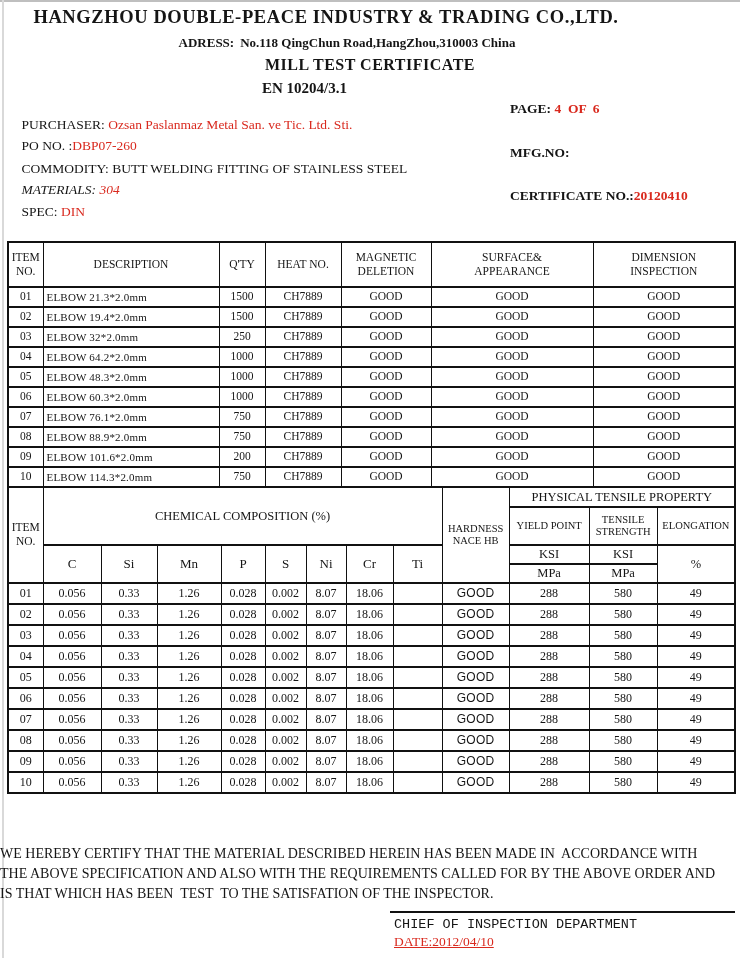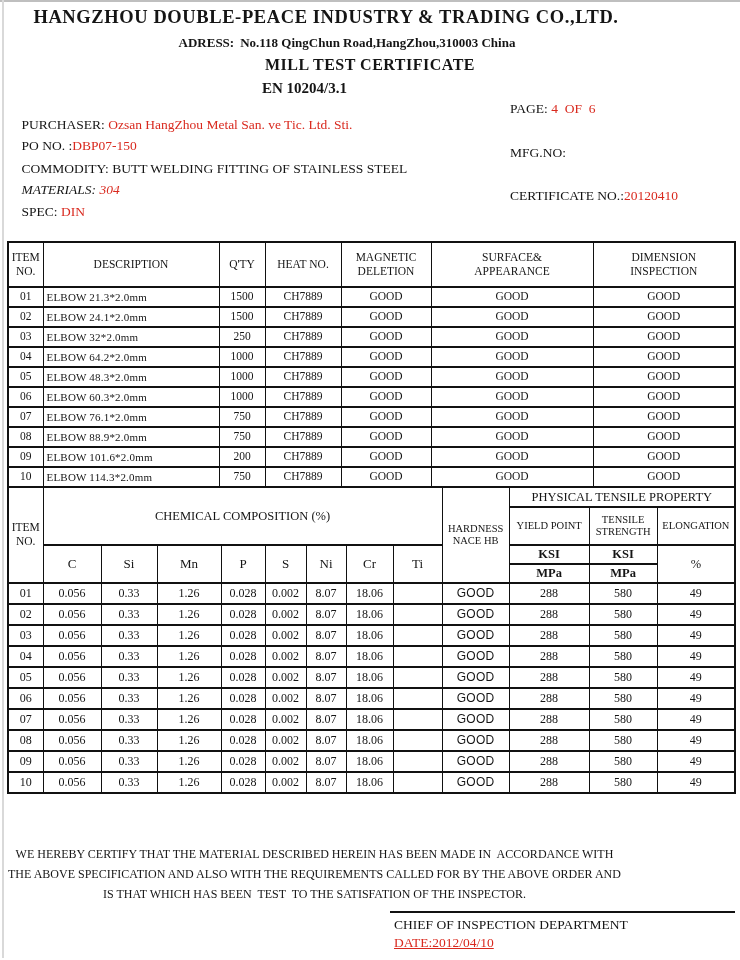--- a/index.html
+++ b/index.html
@@ -16,21 +16,21 @@
   .scan-left { position: absolute; top: 0; left: 2px; width: 2px; height: 958px; background: #d9d9d9; }
 
   .company  { position: absolute; top: 7px;  left: 0; width: 652px; text-align: center; font-weight: bold; font-size: 18.5px; letter-spacing: 0.6px; }
   .adress   { position: absolute; top: 35px; left: 0; width: 694px; text-align: center; font-weight: bold; font-size: 13px; }
   .adress .lbl { margin-right: 6px; }
   .milltitle{ position: absolute; top: 56px; left: 0; width: 740px; text-align: center; font-weight: bold; font-size: 16px; letter-spacing: 0.5px; }
   .standard { position: absolute; top: 80px; left: 0; width: 609px; text-align: center; font-weight: bold; font-size: 15px; }
 
   .inforow { position: absolute; left: 8px; width: 726px; font-size: 13.5px; white-space: pre; }
   .r1 { top: 101px; } .r2 { top: 122px; } .r3 { top: 145px; } .r4 { top: 166px; font-style: italic; } .r5 { top: 188px; }
-  .rightcol { position: absolute; left: 502px; top: 0; white-space: pre; }
+  .rightcol { position: absolute; left: 502px; top: 0; white-space: pre; font-weight: bold; }
   .red { color: #d9291e; }
 
   .tables { position: absolute; top: 241px; left: 7px; width: 727px; }
   table.tbl { border-collapse: collapse; table-layout: fixed; width: 727px; border: 2px solid #111; }
   table.tbl th, table.tbl td {
     border: 1px solid #111;
     border-top: 2px solid #111;
     border-bottom: 2px solid #111;
     font-weight: normal;
     text-align: center;
@@ -48,53 +48,53 @@
   #t1 td { font-size: 11.5px; }
   #t1 td.al { text-align: left; padding-left: 3px; font-size: 11px; letter-spacing: 0.2px; }
 
   #t2 .hr-a { height: 20px; } #t2 .hr-b { height: 38px; } #t2 .hr-c { height: 19px; } #t2 .hr-d { height: 19px; }
   #t2 tbody tr { height: 21px; }
   #t2 th { font-size: 10.5px; }
   #t2 th.chem { font-size: 12.5px; }
   #t2 th.phys { font-size: 12.5px; }
   #t2 th.item { font-size: 11.5px; }
   #t2 th.el   { font-size: 13px; }
-  #t2 th.unit { font-size: 12.5px; font-weight: bold; }
+  #t2 th.unit { font-size: 12.5px; }
   #t2 th.pct  { font-size: 12.5px; }
   #t2 td { font-size: 12px; }
   #t2 td.sans { font-family: "Liberation Sans", "DejaVu Sans", sans-serif; font-size: 12px; letter-spacing: 0.3px; }
 
-  .certify { position: absolute; left: 8px; top: 844px; font-size: 12px; text-align: center; }
+  .certify { position: absolute; left: 0; top: 844px; font-size: 14px; }
   .certify-line { white-space: pre; line-height: 20px; }
 
   .signature { position: absolute; left: 390px; top: 911px; width: 345px; }
   .sig-line  { border-top: 2px solid #111; width: 345px; height: 0; }
-  .sig-title { margin-top: 4px; padding-left: 4px; font-size: 13.5px; white-space: pre; }
+  .sig-title { margin-top: 4px; padding-left: 4px; font-size: 13.5px; white-space: pre; font-family: Liberation Mono, monospace; }
   .sig-date  { margin-top: 2px; padding-left: 4px; font-size: 13.5px; white-space: pre; text-decoration: underline; }
 </style>
 </head>
 <body>
 
 <div class="page">
   <div class="scan-top"></div>
   <div class="scan-left"></div>
 
   <div class="company">HANGZHOU DOUBLE-PEACE INDUSTRY &amp; TRADING CO.,LTD.</div>
   <div class="adress">
     <span class="lbl">ADRESS:</span><span>No.118 QingChun Road,HangZhou,310003 China</span>
   </div>
   <div class="milltitle">MILL TEST CERTIFICATE</div>
   <div class="standard">EN 10204/3.1</div>
 
   <div class="inforow r1">
-    <span>PURCHASER: </span><span class="red">Ozsan HangZhou Metal San. ve Tic. Ltd. Sti.</span>
+    <span>PURCHASER: </span><span class="red">Ozsan Paslanmaz Metal San. ve Tic. Ltd. Sti.</span>
     <span class="rightcol"><span>PAGE: </span><span class="red">4  OF  6</span></span>
   </div>
   <div class="inforow r2">
-    <span>PO NO. :</span><span class="red">DBP07-150</span>
+    <span>PO NO. :</span><span class="red">DBP07-260</span>
   </div>
   <div class="inforow r3">
     <span>COMMODITY: </span><span>BUTT WELDING FITTING OF STAINLESS STEEL</span>
     <span class="rightcol"><span>MFG.NO:</span></span>
   </div>
   <div class="inforow r4">
     <span>MATERIALS: </span><span class="red">304</span>
   </div>
   <div class="inforow r5">
     <span>SPEC: </span><span class="red">DIN</span>
@@ -132,21 +132,21 @@
             <td>01</td>
             <td class="al">ELBOW 21.3*2.0mm</td>
             <td>1500</td>
             <td>CH7889</td>
             <td>GOOD</td>
             <td>GOOD</td>
             <td>GOOD</td>
           </tr>
           <tr>
             <td>02</td>
-            <td class="al">ELBOW 24.1*2.0mm</td>
+            <td class="al">ELBOW 19.4*2.0mm</td>
             <td>1500</td>
             <td>CH7889</td>
             <td>GOOD</td>
             <td>GOOD</td>
             <td>GOOD</td>
           </tr>
           <tr>
             <td>03</td>
             <td class="al">ELBOW 32*2.0mm</td>
             <td>250</td>

